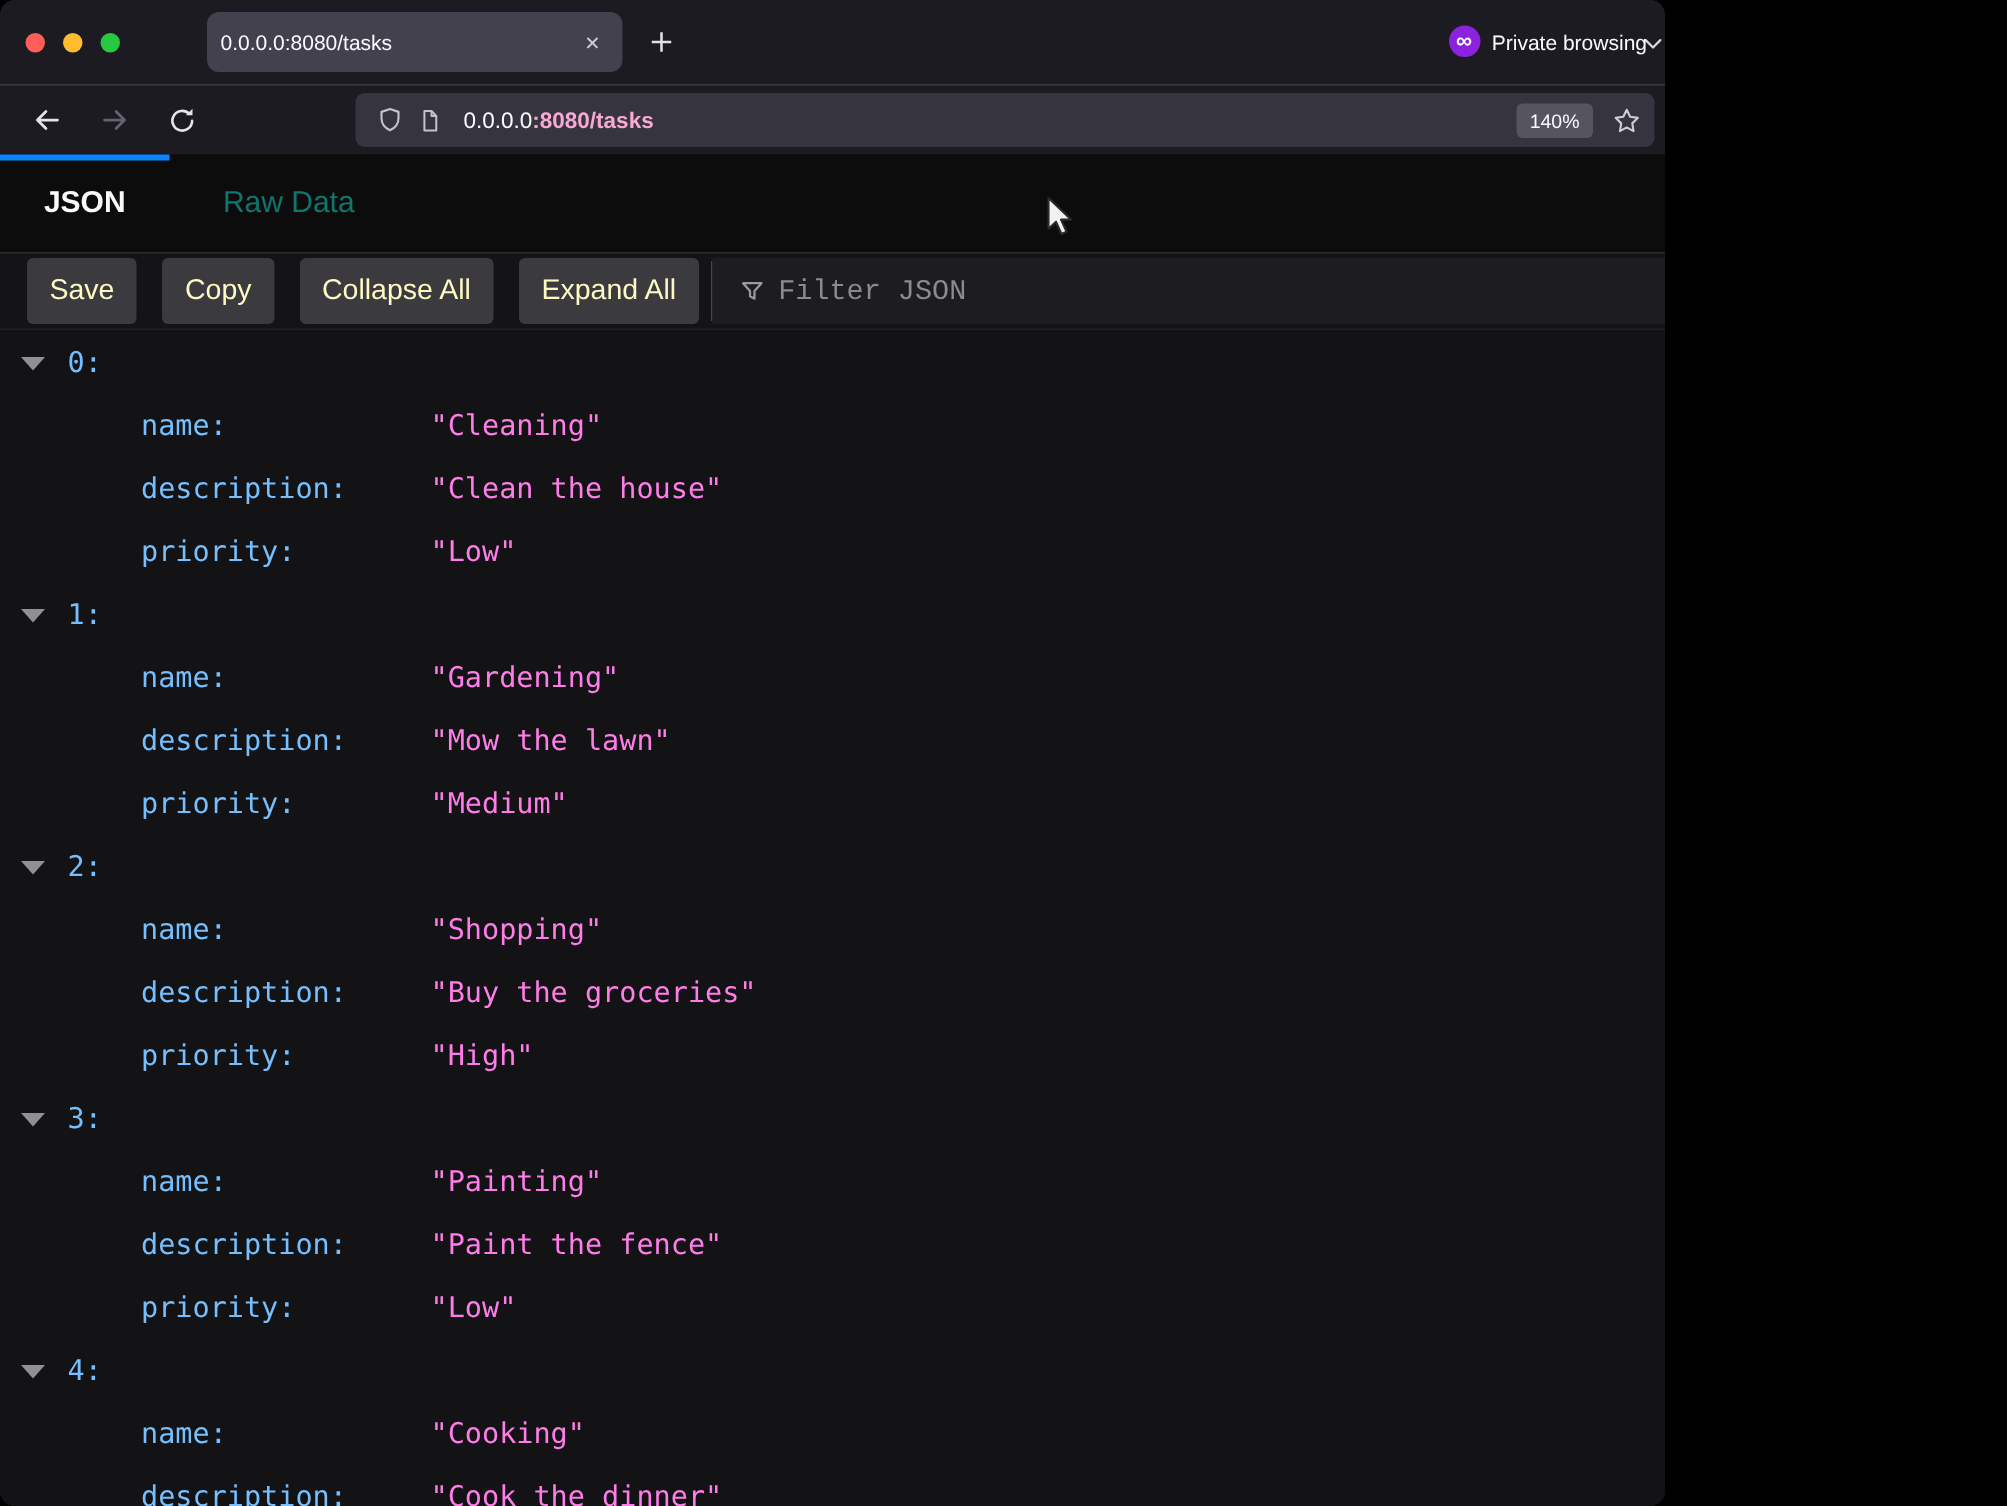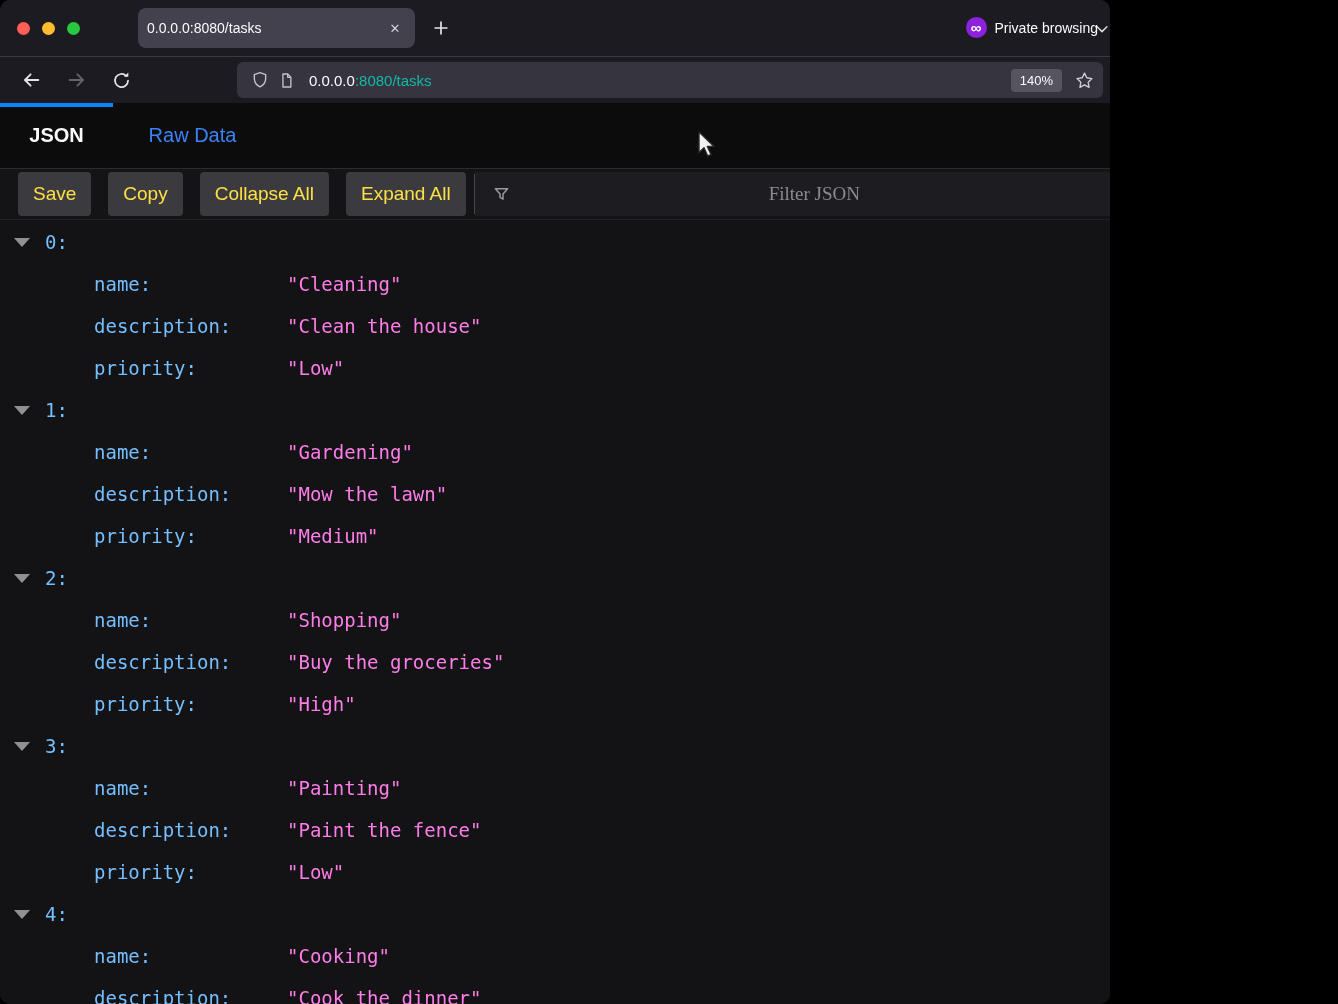--- a/index.html
+++ b/index.html
@@ -66,67 +66,67 @@
   .nav-reload { left: 105px; }
 
   .urlbar {
     position: absolute; left: 237px; top: 5px; width: 866px; height: 36px;
     background: #35343f; border-radius: 6px; display: flex; align-items: center;
     padding: 0 8px 0 10px;
   }
   .urlbar-icon { color: #c3c3c9; display: flex; align-items: center; justify-content: center; width: 26px; flex: none; }
   .url-text { margin-left: 10px; font-size: 15px; flex: 1; white-space: nowrap; overflow: hidden; }
   .url-domain { color: #fbfbfe; }
-  .url-rest { color: #14b8a6; }
+  .url-rest { color: #f9a8d4; font-weight: bold; }
   .zoom-badge {
     flex: none; background: #55545f; color: #fbfbfe; font-size: 13px;
     border-radius: 4px; padding: 4px 9px; margin-right: 12px;
   }
   .star-btn { flex: none; color: #cdcdd2; display: flex; align-items: center; }
 
   .nav-right-btn { position: absolute; top: 8px; width: 30px; height: 30px; display: flex; align-items: center; justify-content: center; color: #e0e0e4; }
   .btn-pocket { left: 1202px; }
   .btn-extensions { left: 1248px; }
   .btn-menu { left: 1293px; }
 
   
   .content { position: relative; height: 901px; background: #131316; }
 
   .viewer-tabs {
     display: flex; height: 65px; background: #0c0c0d;
   }
   .viewer-tab {
     height: 100%; display: flex; align-items: center; justify-content: center;
-    color: #3b82f6; font-size: 20px; border-top: 4px solid transparent;
+    color: #0f766e; font-size: 20px; border-top: 4px solid transparent;
     padding-bottom: 4px;
   }
   .viewer-tab.active { color: #f9f9fa; border-top-color: var(--accent-blue, #0a84ff); font-weight: 600; }
   .vt-json { width: 113px; }
   .vt-raw { width: 159px; }
   .vt-headers { width: 145px; }
 
   .viewer-toolbar {
     display: flex; align-items: center; height: 52px; background: #141417;
     border-top: 1px solid #2c2c30; border-bottom: 1px solid #232327;
     padding-left: 18px;
   }
   .vt-button {
-    height: 44px; background: #3a3a3f; color: #fde047; font-size: 19px;
+    height: 44px; background: #3a3a3f; color: #fef9c3; font-size: 19px;
     border: none; border-radius: 4px; padding: 0 15px; margin-right: 17px;
     font-family: "Liberation Sans", sans-serif;
   }
   .vt-divider { width: 1px; height: 40px; background: #47474c; margin: 0 0 0 -9px; flex: none; }
   .filter-box {
     flex: 1; height: 44px; background: #1d1d21; display: flex; align-items: center;
     margin-right: 0; padding-left: 16px;
   }
   .funnel-icon { color: #9a9a9f; display: flex; align-items: center; margin-right: 7px; }
   .filter-input {
     flex: 1; background: transparent; border: none; outline: none;
-    color: #d7d7db; font-size: 19px; font-family: Liberation Serif, serif; text-align: center;
+    color: #d7d7db; font-size: 19px; font-family: Liberation Mono, monospace;
   }
   .filter-input::placeholder { color: #8a8a8f; opacity: 1; }
 
   .json-tree {
     position: relative; height: 784px; overflow: hidden; background: #131316;
     font-family: "DejaVu Sans Mono", monospace; font-size: 19px; padding-top: 1px;
   }
   .tree-row { position: relative; height: 42px; line-height: 42px; white-space: nowrap; }
   .expander {
     position: absolute; left: 14px; top: 17px; width: 0; height: 0;

